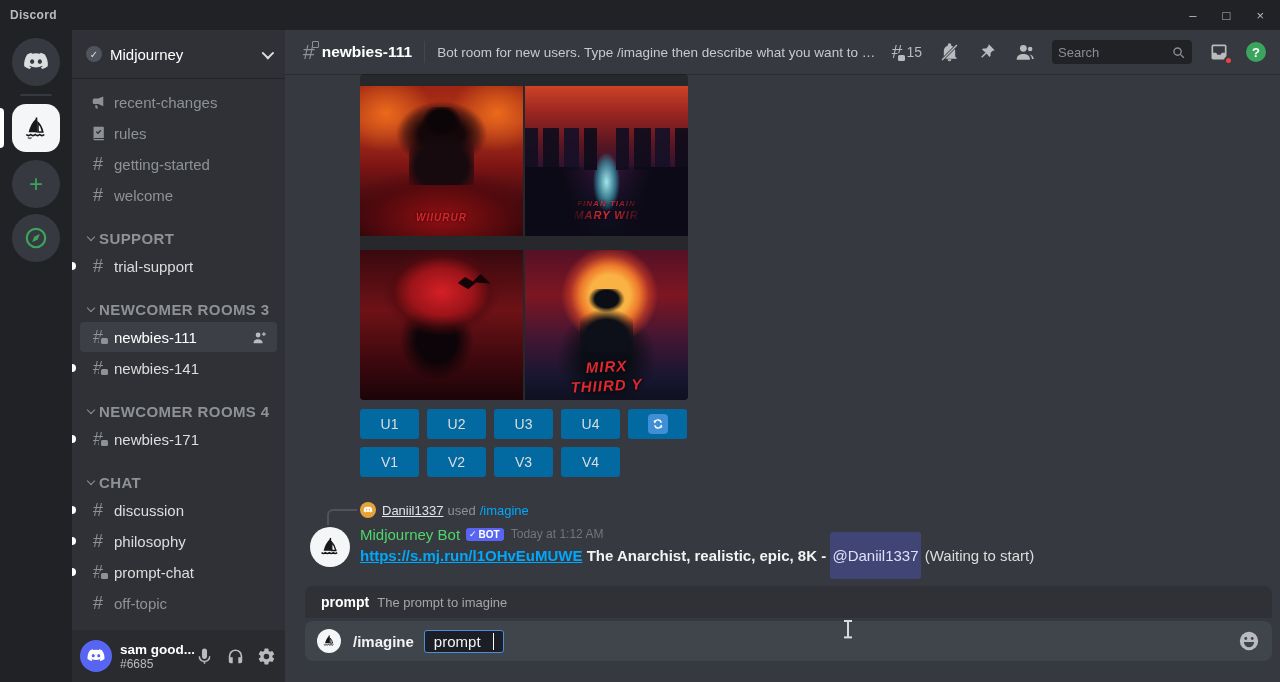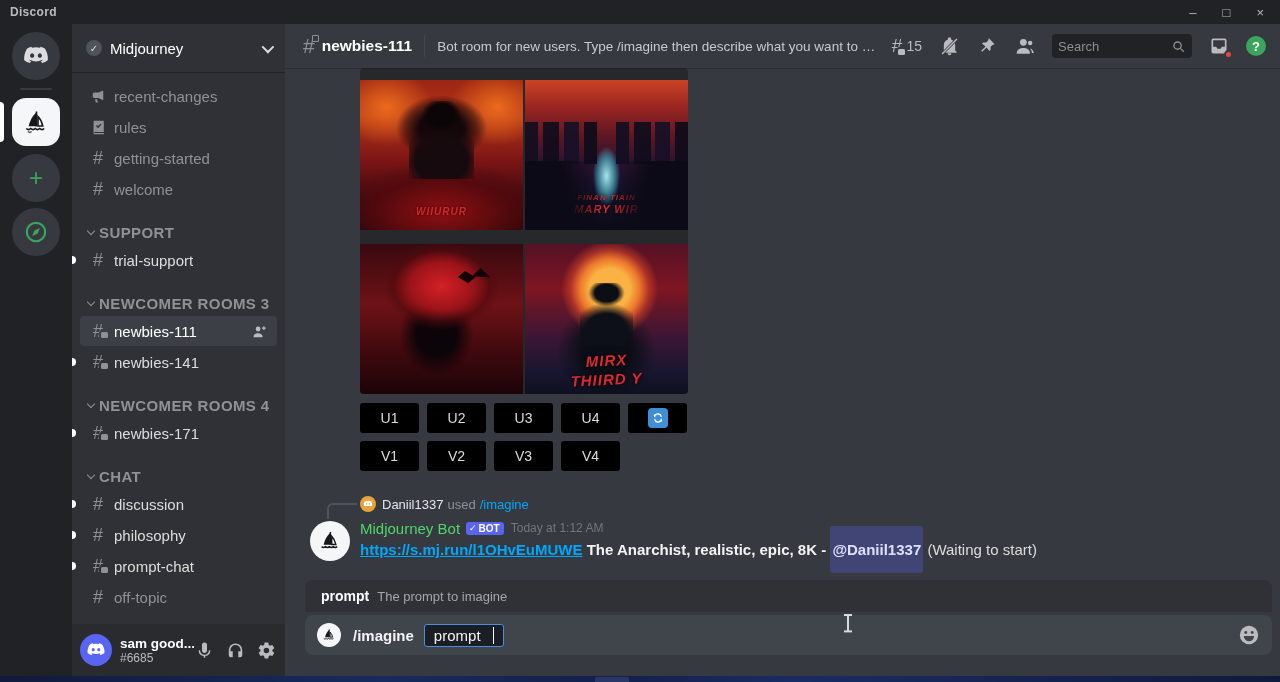--- a/index.html
+++ b/index.html
@@ -1,21 +1,21 @@
 <!DOCTYPE html>
 <html><head>
 <meta charset="utf-8">
 <style>
   * { margin:0; padding:0; box-sizing:border-box; }
   html,body { width:1280px; height:682px; overflow:hidden; background:#202225;
     font-family:"Liberation Sans","DejaVu Sans",sans-serif; -webkit-font-smoothing:antialiased; }
   svg { display:block; }
 
   
-  .titlebar { height:24px; background:#202225; display:flex; align-items:center; padding:0 10px; }
+  .titlebar { height:30px; background:#202225; display:flex; align-items:center; padding:0 10px; }
   .titlebar .app-title { font-size:12px; font-weight:bold; color:#b9bbbe; letter-spacing:.3px; }
   .win-controls { margin-left:auto; display:flex; gap:26px; padding-right:6px; }
   .win-controls span { color:#b9bbbe; font-size:13px; line-height:1; cursor:default; }
 
   
   .app { display:flex; height:652px; }
   .taskbar { height:8px; background:linear-gradient(90deg,#101a3c 0%,#182a5e 30%,#13204a 48%,#1b2c64 62%,#101a3c 100%); position:relative; }
   .taskbar .tb-seg { position:absolute; left:46.5%; top:1px; width:34px; height:6px; background:#3a4a7c; border-radius:1px; opacity:.55; }
 
   
@@ -121,45 +121,45 @@
   .cap { position:absolute; left:0; right:0; text-align:center; color:#e02830; font-weight:bold; font-style:italic;
       text-shadow:0 0 3px rgba(0,0,0,.8); letter-spacing:1px; }
   .cap-1 { bottom:9%; font-size:10px; opacity:.9; }
   .cap-2a { bottom:19%; font-size:8px; opacity:.9; }
   .cap-2b { bottom:10%; font-size:11px; }
   .cap-4a { bottom:17%; font-size:15px; transform:rotate(-3deg); }
   .cap-4b { bottom:4%; font-size:15px; transform:rotate(-3deg); }
 
   .btn-row { display:flex; gap:8px; margin-top:9px; }
   .btn-row + .btn-row { margin-top:8px; }
-  .mjbtn { width:59px; height:30px; background:#000000; border:0; border-radius:3px; color:#dcddde; font-size:14px; font-weight:500;
+  .mjbtn { width:59px; height:30px; background:#0369a1; border:0; border-radius:3px; color:#dcddde; font-size:14px; font-weight:500;
       font-family:inherit; display:flex; align-items:center; justify-content:center; cursor:pointer; }
   .reroll-badge { width:20px; height:20px; background:#3e8fd6; border-radius:4px; display:flex; align-items:center; justify-content:center; }
 
   .reply-row { margin-left:75px; margin-top:25px; height:16px; display:flex; align-items:center; position:relative; font-size:13px; }
   .reply-row::before { content:""; position:absolute; left:-33px; top:7px; width:28px; height:14px;
       border-left:2px solid #4f545c; border-top:2px solid #4f545c; border-top-left-radius:6px; }
   .reply-avatar { width:16px; height:16px; border-radius:50%; background:#e8a23a; color:#fff; display:flex; align-items:center; justify-content:center; margin-right:6px; flex:none; cursor:pointer; }
-  .reply-user { color:#e3e5e8; font-weight:500; margin-right:4px; cursor:pointer; }
+  .reply-user { color:#e3e5e8; font-weight:500; margin-right:4px; cursor:pointer;text-decoration:underline; }
   .reply-action { color:#8e9297; margin-right:4px; }
   .reply-cmd { color:#00a8fc; cursor:pointer; }
 
   .bot-msg { position:relative; padding-left:75px; margin-top:7px; }
   .bot-avatar { position:absolute; left:25px; top:2px; width:40px; height:40px; border-radius:50%; background:#f5f6f7; color:#17181a;
       display:flex; align-items:center; justify-content:center; cursor:pointer; }
   .msg-header { display:flex; align-items:center; height:18px; }
   .bot-name { color:#4fd66b; font-size:15px; font-weight:500; cursor:pointer; }
   .bot-badge { margin-left:6px; background:#5865f2; color:#fff; font-size:10px; font-weight:bold; border-radius:3px;
       padding:1px 4px 1px 3px; display:flex; align-items:center; gap:2px; }
   .bot-badge .bcheck { font-size:9px; }
   .msg-time { margin-left:7px; color:#72767d; font-size:12px; }
   .msg-body { margin-top:3px; font-size:15px; line-height:20px; color:#dcddde; }
   .msg-link { color:#00a8fc; font-weight:bold; cursor:pointer;text-decoration:underline; }
   .msg-bold { color:#f2f3f5; font-weight:bold; }
-  .mention { background:rgba(88,101,242,.3); color:#dee0fc; border-radius:3px; padding:15px 2px; font-weight:700; cursor:pointer; }
+  .mention { background:rgba(88,101,242,.3); color:#dee0fc; border-radius:3px; padding:15px 2px; font-weight:400; cursor:pointer; }
   .msg-status { color:#dcddde; }
 
   
   .command-area { position:absolute; left:20px; right:8px; top:512px; }
   .cmd-preview { background:#2f3136; border-radius:8px 8px 0 0; height:32px; display:flex; align-items:center; padding:0 16px; gap:8px; }
   .cmd-opt { color:#fff; font-size:14px; font-weight:bold; }
   .cmd-desc { color:#a3a6aa; font-size:13px; }
   .input-bar { margin-top:3px; background:#40444b; border-radius:8px; height:40px; display:flex; align-items:center; padding:0 12px; }
   .input-avatar { width:24px; height:24px; border-radius:50%; background:#f5f6f7; color:#17181a; display:flex; align-items:center; justify-content:center; flex:none; }
   .cmd-name { color:#f2f3f5; font-size:15px; font-weight:bold; margin:0 10px 0 12px; }

